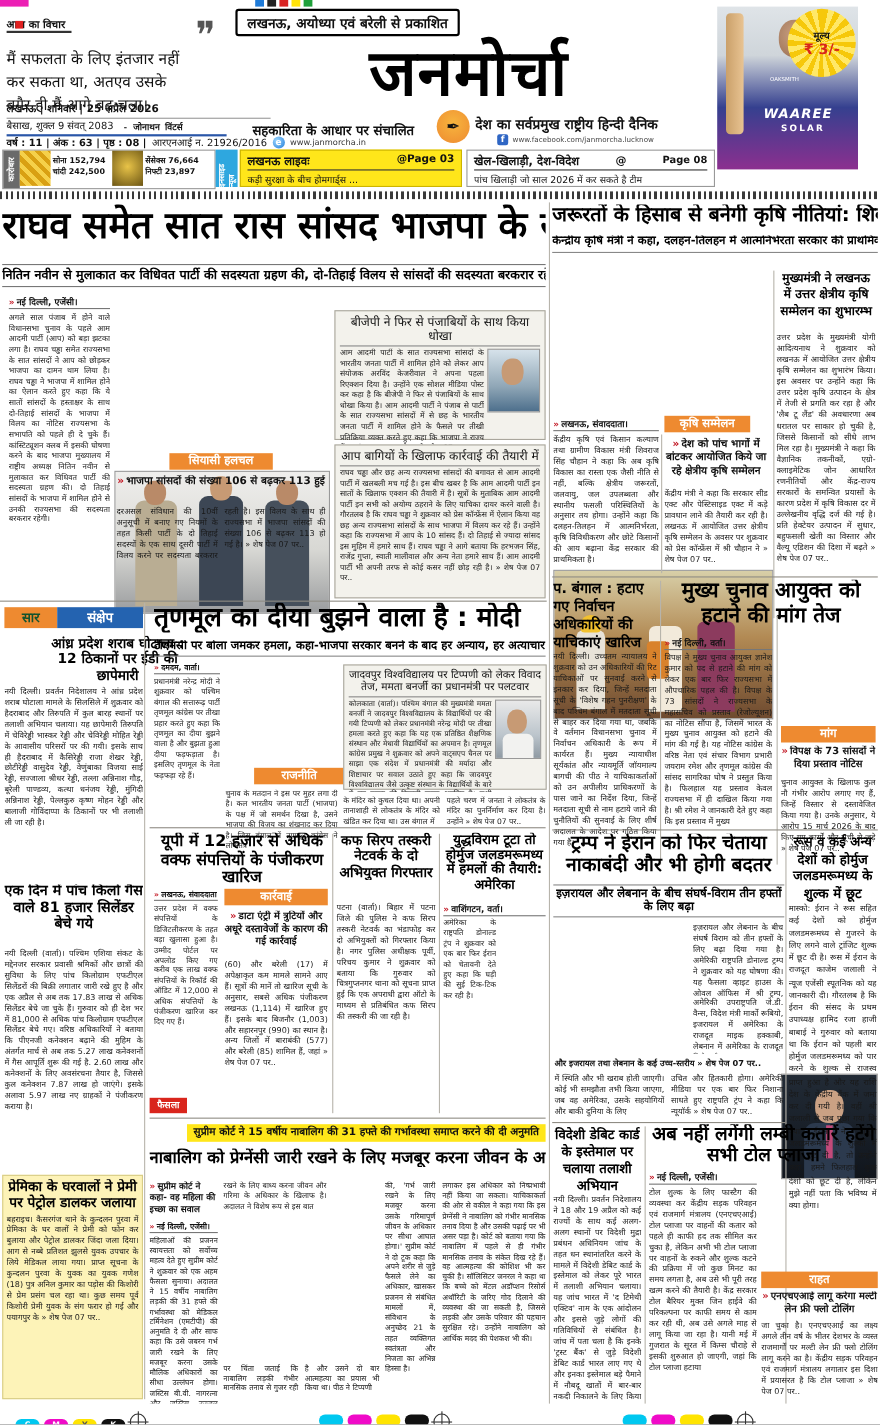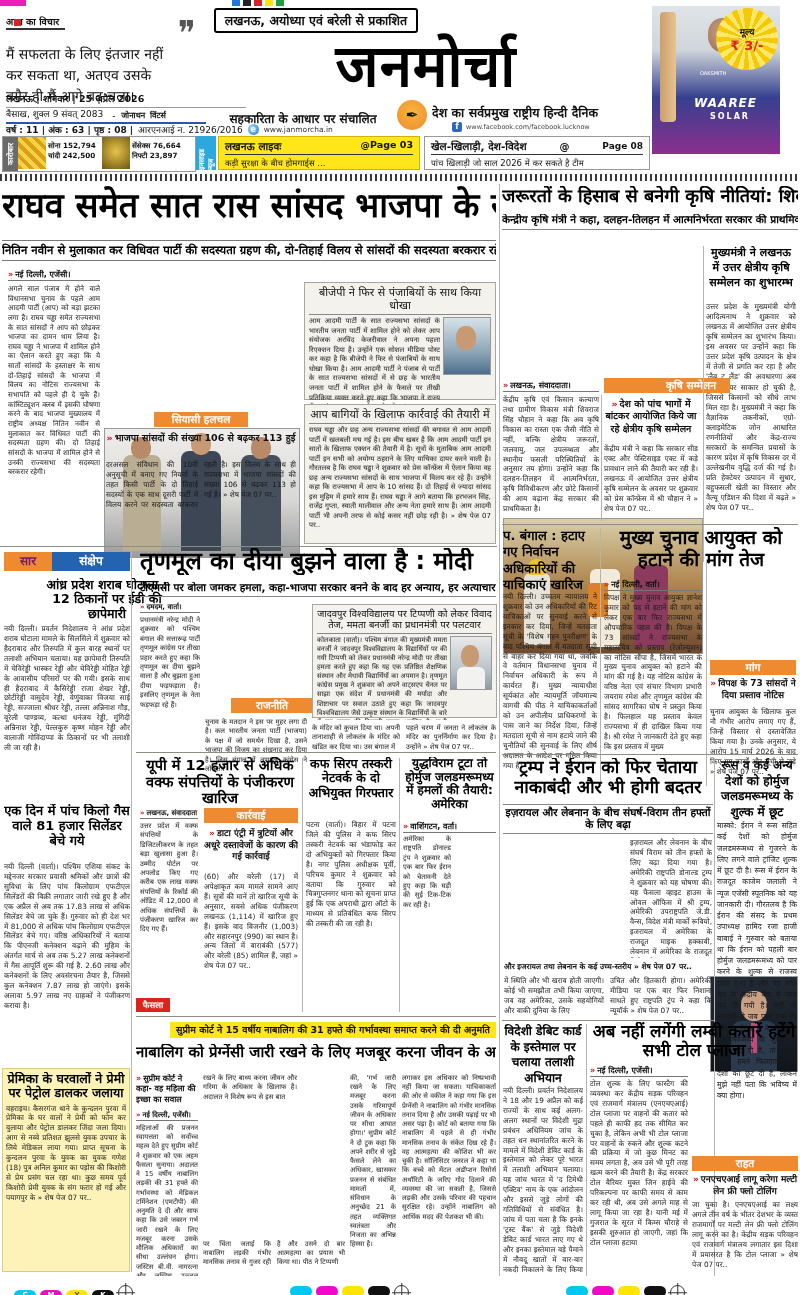--- a/index.html
+++ b/index.html
@@ -61,21 +61,21 @@
 
   <div class="abs" style="left:214px;top:8px;width:192px;border:2px solid #000;border-radius:3px;font-weight:700;font-size:12.5px;text-align:center;padding:2px 4px;background:#fff;">लखनऊ, अयोध्या एवं बरेली से प्रकाशित</div>
   <div class="abs nw" style="left:202px;top:24px;width:448px;height:80px;font-size:58px;font-weight:900;text-align:center;letter-spacing:1px;color:#000;overflow:hidden;">जनमोर्चा</div>
   <div class="abs nw" style="left:214px;top:110px;width:178px;font-weight:700;font-size:12px;text-align:center;overflow:hidden;">सहकारिता के आधार पर संचालित</div>
   <div class="abs" style="left:397px;top:100px;width:30px;height:30px;border-radius:50%;background:radial-gradient(circle at 50% 40%,#f7b53e,#ee8a30);display:flex;align-items:center;justify-content:center;">
     <span style="color:#111;font-size:15px;line-height:1;">✒</span>
   </div>
   <div class="abs nw" style="left:432px;top:104px;width:220px;font-weight:700;font-size:12.5px;overflow:hidden;">देश का सर्वप्रमुख राष्ट्रीय हिन्दी दैनिक</div>
   <div class="abs" style="left:452px;top:122px;width:200px;display:flex;align-items:center;gap:4px;">
     <span style="display:inline-block;width:10px;height:10px;background:#2f66c4;border-radius:2px;color:#fff;font-weight:700;font-size:8px;text-align:center;line-height:10px;">f</span>
-    <span style="font-size:6.5px;color:#444;">www.facebook.com/facebook.lucknow</span>
+    <span style="font-size:6.5px;color:#444;">www.facebook.com/janmorcha.lucknow</span>
   </div>
 
   <div class="abs ph" style="left:652px;top:6px;width:128px;height:148px;background:linear-gradient(180deg,#dfe4e8 0%,#cfd5da 30%,#35408f 62%,#8c2f8f 100%);border:none;">
     <div class="abs" style="left:8px;top:6px;width:16px;height:110px;background:linear-gradient(90deg,#caa06a,#e8c392);border-radius:4px;"></div>
     <div class="abs" style="left:56px;top:12px;width:30px;height:34px;background:radial-gradient(circle at 50% 40%,#caa184,#9c7154);border-radius:46%;"></div>
     <div class="abs nw" style="left:48px;top:64px;font-size:5px;color:#fff;">OAKSMITH</div>
     <div class="abs nw" style="left:42px;top:90px;font-size:12px;font-weight:900;font-style:italic;color:#fff;letter-spacing:1px;">WAAREE</div>
     <div class="abs nw" style="left:58px;top:106px;font-size:8px;font-weight:700;color:#fff;letter-spacing:2px;">SOLAR</div>
   </div>
 
@@ -155,21 +155,21 @@
     <div class="abs" style="left:20px;top:54px;width:26px;height:72px;background:#e8e3d8;border-radius:6px 6px 0 0;"></div>
     <div class="abs" style="left:24px;top:40px;width:18px;height:16px;background:#f2c12e;border-radius:50% 50% 20% 20%;"></div>
     <div class="abs" style="left:86px;top:50px;width:30px;height:78px;background:#f2eadb;border-radius:6px 6px 0 0;"></div>
     <div class="abs" style="left:130px;top:46px;width:34px;height:82px;background:#8c3b5e;border-radius:6px 6px 0 0;"></div>
     <div class="abs" style="left:84px;top:64px;width:20px;height:34px;background:#d9822b;border-radius:4px;"></div>
   </div>
   <div class="abs hl" style="left:706px;top:246px;width:90px;font-size:11px;line-height:1.35;">मुख्यमंत्री ने लखनऊ में उत्तर क्षेत्रीय कृषि सम्मेलन का शुभारम्भ</div>
   <div class="abs body" style="left:706px;top:302px;width:90px;height:260px;font-size:7.4px;">उत्तर प्रदेश के मुख्यमंत्री योगी आदित्यनाथ ने शुक्रवार को लखनऊ में आयोजित उत्तर क्षेत्रीय कृषि सम्मेलन का शुभारंभ किया। इस अवसर पर उन्होंने कहा कि उत्तर प्रदेश कृषि उत्पादन के क्षेत्र में तेजी से प्रगति कर रहा है और 'लैब टू लैंड' की अवधारणा अब धरातल पर साकार हो चुकी है, जिससे किसानों को सीधे लाभ मिल रहा है। मुख्यमंत्री ने कहा कि वैज्ञानिक तकनीकों, एग्रो-क्लाइमेटिक जोन आधारित रणनीतियों और केंद्र-राज्य सरकारों के समन्वित प्रयासों के कारण प्रदेश में कृषि विकास दर में उल्लेखनीय वृद्धि दर्ज की गई है। प्रति हेक्टेयर उत्पादन में सुधार, बहुफसली खेती का विस्तार और वैल्यू एडिशन की दिशा में बढ़ते » शेष पेज 07 पर..</div>
   <div class="abs by" style="left:503px;top:379px;width:96px;"><span class="chev">»</span><span>लखनऊ, संवाददाता।</span></div>
   <div class="abs body" style="left:503px;top:395px;width:96px;height:126px;">केंद्रीय कृषि एवं किसान कल्याण तथा ग्रामीण विकास मंत्री शिवराज सिंह चौहान ने कहा कि अब कृषि विकास का रास्ता एक जैसी नीति से नहीं, बल्कि क्षेत्रीय जरूरतों, जलवायु, जल उपलब्धता और स्थानीय फसली परिस्थितियों के अनुसार तय होगा। उन्होंने कहा कि दलहन-तिलहन में आत्मनिर्भरता, कृषि विविधीकरण और छोटे किसानों की आय बढ़ाना केंद्र सरकार की प्राथमिकता है।</div>
-  <div class="abs olab" style="left:604px;top:378px;width:78px;padding-left:48px;">कृषि सम्मेलन</div>
+  <div class="abs olab" style="left:604px;top:378px;width:78px;">कृषि सम्मेलन</div>
   <div class="abs blt" style="left:604px;top:398px;width:94px;height:42px;font-size:9.5px;"><span class="chev">»</span><span>देश को पांच भागों में बांटकर आयोजित किये जा रहे क्षेत्रीय कृषि सम्मेलन</span></div>
   <div class="abs body" style="left:604px;top:444px;width:94px;height:76px;">केंद्रीय मंत्री ने कहा कि सरकार सीड एक्ट और पेस्टिसाइड एक्ट में कड़े प्रावधान लाने की तैयारी कर रही है। लखनऊ में आयोजित उत्तर क्षेत्रीय कृषि सम्मेलन के अवसर पर शुक्रवार को प्रेस कॉन्फ्रेंस में श्री चौहान ने » शेष पेज 07 पर..</div>
   <div class="abs vr" style="left:601px;top:395px;height:126px;"></div>
   <div class="abs vr" style="left:703px;top:246px;height:316px;"></div>
   <div class="abs hr" style="left:502px;top:524px;width:296px;"></div>
 
   <div class="abs hl" style="left:503px;top:528px;width:94px;font-size:13px;text-align:left;line-height:1.25;">प. बंगाल : हटाए गए निर्वाचन अधिकारियों की याचिकाएं खारिज</div>
   <div class="abs body" style="left:503px;top:592px;width:94px;height:194px;">नयी दिल्ली। उच्चतम न्यायालय ने शुक्रवार को उन अधिकारियों की रिट याचिकाओं पर सुनवाई करने से इनकार कर दिया, जिन्हें मतदाता सूची के 'विशेष गहन पुनरीक्षण' के बाद पश्चिम बंगाल में मतदाता सूची से बाहर कर दिया गया था, जबकि वे वर्तमान विधानसभा चुनाव में निर्वाचन अधिकारी के रूप में कार्यरत हैं। मुख्य न्यायाधीश सूर्यकांत और न्यायमूर्ति जॉयमाल्य बागची की पीठ ने याचिकाकर्ताओं को उन अपीलीय प्राधिकरणों के पास जाने का निर्देश दिया, जिन्हें मतदाता सूची से नाम हटाये जाने की चुनौतियों की सुनवाई के लिए शीर्ष अदालत के आदेश पर गठित किया गया है।</div>
   <div class="abs vr" style="left:600px;top:528px;height:258px;"></div>
   <div class="abs hl" style="left:604px;top:527px;width:194px;font-size:19px;">मुख्य चुनाव आयुक्त को हटाने की मांग तेज</div>
@@ -204,21 +204,21 @@
   <div class="abs vr" style="left:586px;top:1024px;height:252px;"></div>
   <div class="abs hl" style="left:590px;top:1022px;width:208px;font-size:17px;">अब नहीं लगेंगी लम्बी कतारें हटेंगे सभी टोल प्लाजा</div>
   <div class="abs by" style="left:590px;top:1064px;width:98px;"><span class="chev">»</span><span>नई दिल्ली, एजेंसी।</span></div>
   <div class="abs body" style="left:590px;top:1079px;width:98px;height:196px;">टोल शुल्क के लिए फास्टैग की व्यवस्था कर केंद्रीय सड़क परिवहन एवं राजमार्ग मंत्रालय (एनएचएआई) टोल प्लाजा पर वाहनों की कतार को पहले ही काफी हद तक सीमित कर चुका है, लेकिन अभी भी टोल प्लाजा पर वाहनों के रुकने और शुल्क कटने की प्रक्रिया में जो कुछ मिनट का समय लगता है, अब उसे भी पूरी तरह खत्म करने की तैयारी है। केंद्र सरकार टोल बैरियर मुक्त जिन हाईवे की परिकल्पना पर काफी समय से काम कर रही थी, अब उसे अगले माह से लागू किया जा रहा है। यानी मई में गुजरात के सूरत में किम्स चौराहे से इसकी शुरुआत हो जाएगी, जहां कि टोल प्लाजा हटाया</div>
 
   <div class="abs olab" style="left:692px;top:1156px;width:106px;">राहत</div>
   <div class="abs blt" style="left:692px;top:1174px;width:106px;height:24px;"><span class="chev">»</span><span>एनएचएआई लागू करेगा मल्टी लेन फ्री फ्लो टोलिंग</span></div>
   <div class="abs body" style="left:692px;top:1200px;width:106px;height:76px;">जा चुका है। एनएचएआई का लक्ष्य अगले तीन वर्ष के भीतर देशभर के व्यस्त राजमार्गों पर मल्टी लेन फ्री फ्लो टोलिंग लागू करने का है। केंद्रीय सड़क परिवहन एवं राजमार्ग मंत्रालय लगातार इस दिशा में प्रयासरत है कि टोल प्लाजा » शेष पेज 07 पर..</div>
 
   <div class="abs" style="left:4px;top:552px;width:126px;height:19px;display:flex;">
-    <span style="flex:0 0 48px;background:#ee8a30;color:#701a75;font-weight:700;font-size:12px;text-align:center;line-height:19px;">सार</span>
+    <span style="flex:0 0 48px;background:#ee8a30;color:#14532d;font-weight:700;font-size:12px;text-align:center;line-height:19px;">सार</span>
     <span style="flex:1;background:#2463b0;color:#fff;font-weight:700;font-size:12px;text-align:center;line-height:19px;">संक्षेप</span>
   </div>
   <div class="abs hl" style="left:4px;top:578px;width:126px;font-size:12.5px;margin-left:40px;">आंध्र प्रदेश शराब घोटाला : 12 ठिकानों पर ईडी की छापेमारी</div>
   <div class="abs body" style="left:4px;top:624px;width:126px;height:176px;">नयी दिल्ली। प्रवर्तन निदेशालय ने आंध्र प्रदेश शराब घोटाला मामले के सिलसिले में शुक्रवार को हैदराबाद और तिरुपति में कुल बारह स्थानों पर तलाशी अभियान चलाया। यह छापेमारी तिरुपति में चेविरेड्डी भास्कर रेड्डी और चेविरेड्डी मोहित रेड्डी के आवासीय परिसरों पर की गयी। इसके साथ ही हैदराबाद में कैसिरेड्डी राजा शेखर रेड्डी, छोटीरेड्डी वासुदेव रेड्डी, वेणुंबाका विजया साई रेड्डी, सज्जाला श्रीधर रेड्डी, तल्ला अन्निनाश गौड़, बूरेली पाण्डव्य, कत्था धनंजय रेड्डी, मुंगिदी अन्निनाश रेड्डी, पेल्लकुरु कृष्ण मोहन रेड्डी और बालाजी गोविंदाप्पा के ठिकानों पर भी तलाशी ली जा रही है।</div>
   <div class="abs hl" style="left:4px;top:804px;width:126px;font-size:13px;">एक दिन में पांच किलो गैस वाले 81 हजार सिलेंडर बेचे गये</div>
   <div class="abs body" style="left:4px;top:862px;width:126px;height:202px;">नयी दिल्ली (वार्ता)। पश्चिम एशिया संकट के मद्देनजर सरकार प्रवासी श्रमिकों और छात्रों की सुविधा के लिए पांच किलोग्राम एफटीएल सिलेंडरों की बिक्री लगातार जारी रखे हुए है और एक अप्रैल से अब तक 17.83 लाख से अधिक सिलेंडर बेचे जा चुके हैं। गुरुवार को ही देश भर में 81,000 से अधिक पांच किलोग्राम एफटीएल सिलेंडर बेचे गए। वरिष्ठ अधिकारियों ने बताया कि पीएनजी कनेक्शन बढ़ाने की मुहिम के अंतर्गत मार्च से अब तक 5.27 लाख कनेक्शनों में गैस आपूर्ति शुरू की गई है. 2.60 लाख और कनेक्शनों के लिए अवसंरचना तैयार है, जिससे कुल कनेक्शन 7.87 लाख हो जाएंगे। इसके अलावा 5.97 लाख नए ग्राहकों ने पंजीकरण कराया है।</div>
   <div class="abs" style="left:2px;top:1068px;width:128px;height:204px;background:#fdf3b8;border:1px solid #d8cc86;box-sizing:border-box;padding:3px;">
     <div class="hl" style="font-size:12.5px;">प्रेमिका के घरवालों ने प्रेमी पर पेट्रोल डालकर जलाया</div>
     <div class="body" style="height:140px;margin-top:3px;">बहराइच। कैसरगंज थाने के कुन्दलन पुरवा में प्रेमिका के घर वालों ने प्रेमी को फोन कर बुलाया और पेट्रोल डालकर जिंदा जला दिया। आग से नब्बे प्रतिशत झुलसे युवक उपचार के लिये मेडिकल लाया गया। प्राप्त सूचना के कुन्दलन पुरवा के युवक का युवक गणेश (18) पुत्र अनिल कुमार का पड़ोस की किशोरी से प्रेम प्रसंग चल रहा था। कुछ समय पूर्व किशोरी प्रेमी युवक के संग फरार हो गई और पयागपुर के » शेष पेज 07 पर..</div>
   </div>

